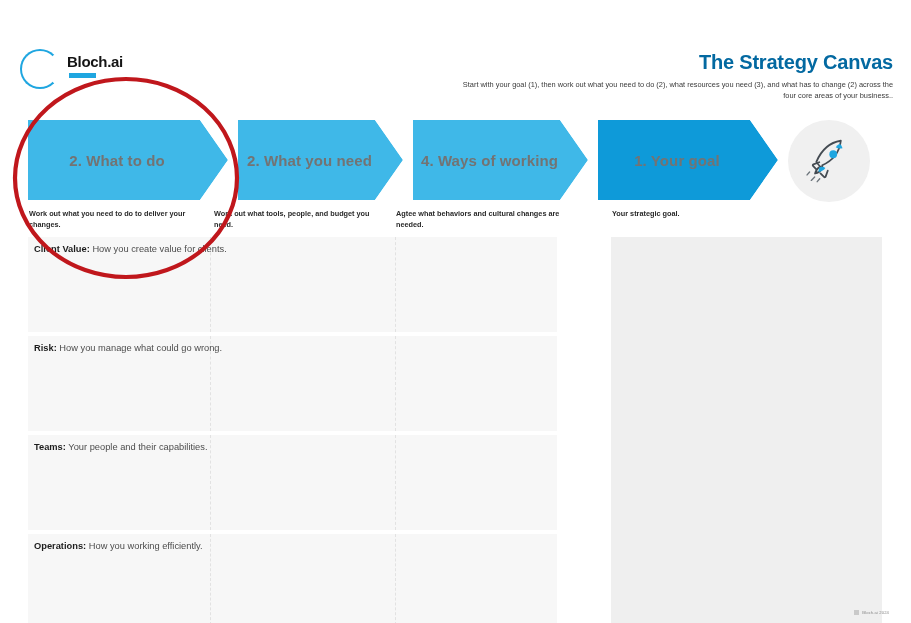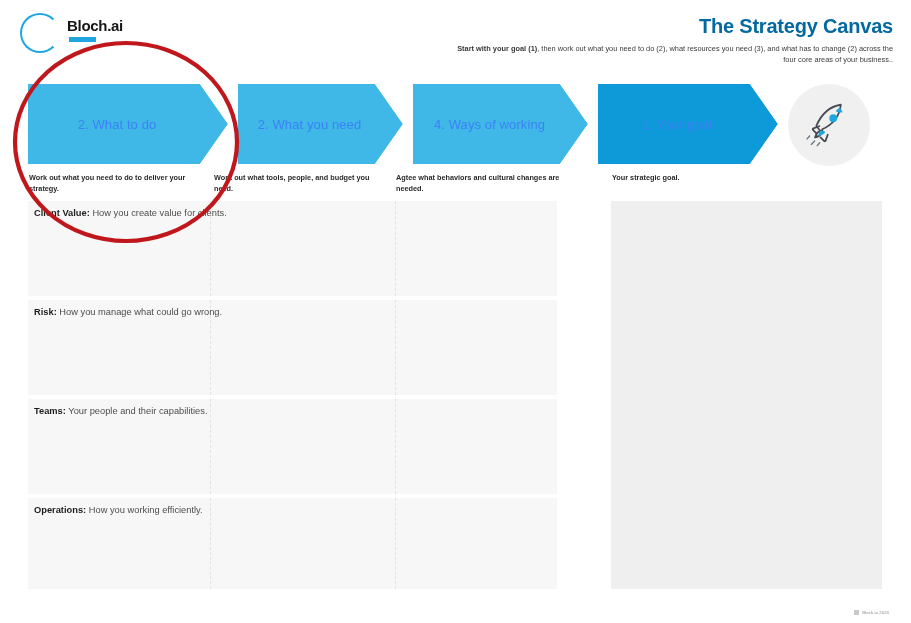--- a/index.html
+++ b/index.html
@@ -14,20 +14,21 @@
     overflow: hidden;
     font-family: "Liberation Sans", sans-serif;
     color: #222222;
   }
 
   
   #canvas {
     position: absolute;
     inset: 0;
     background: #ffffff;
+    margin-top: 36px;
   }
 
   
   .logo-wrap {
     position: absolute;
     left: 14px;
     top: 8px;
     width: 180px;
     height: 48px;
   }
@@ -74,21 +75,21 @@
     color: #0369a1;
     letter-spacing: -0.2px;
     line-height: 1.2;
   }
   .header-sub {
     margin-top: 6px;
     font-size: 7.4px;
     line-height: 1.45;
     color: #3a3a3a;
   }
-  .header-sub b { font-weight: bold; }
+  .header-sub b { font-weight: normal; }
 
   
   .chev-strip {
     position: absolute;
     left: 0;
     top: 84px;
     width: 911px;
     height: 80px;
   }
   .chev {
@@ -102,23 +103,23 @@
     clip-path: polygon(0 0, calc(100% - 28px) 0, 100% 50%, calc(100% - 28px) 100%, 0 100%);
   }
   .chev-inner {
     position: absolute;
     inset: 0;
     clip-path: polygon(0 0, calc(100% - 28px) 0, 100% 50%, calc(100% - 28px) 100%, 0 100%);
   }
   .chev-label {
     position: relative;
     z-index: 2;
-    color: #3b82f6;
-    font-weight: normal;
-    font-size: 13px;
+    color: #737373;
+    font-weight: bold;
+    font-size: 15px;
     letter-spacing: 0.1px;
     margin-right: 22px;
   }
 
   .chev-1 { left: 28px;  width: 200px; }
   .chev-2 { left: 238px; width: 165px; }
   .chev-3 { left: 413px; width: 175px; }
   .chev-4 { left: 598px; width: 180px; }
 
   
@@ -268,21 +269,21 @@
       <path d="M20.5 39.8c2.5-1.5 5-1.1 7.2 .4 -1.6 2.4-4.3 4.1-8.2 4.8 .1-2 .4-3.8 1-5.2z" fill="#1fa6e0"></path>
       <circle cx="37" cy="24" r="4.6" fill="#1fa6e0"></circle>
       <g stroke="#6d757c" stroke-width="1.6" stroke-linecap="round">
         <line x1="15" y1="51" x2="11" y2="55"></line>
         <line x1="21" y1="53" x2="18" y2="56.5"></line>
         <line x1="9" y1="45" x2="6" y2="48.5"></line>
       </g>
     </svg>
   </div>
 
-  <div class="caption cap-1">Work out what you need to do to deliver your strategy.</div>
+  <div class="caption cap-1">Work out what you need to do to deliver your changes.</div>
   <div class="caption cap-2">Work out what tools, people, and budget you need.</div>
   <div class="caption cap-3">Agtee what behaviors and cultural changes are needed.</div>
   <div class="caption cap-4">Your strategic goal.</div>
 
   <div class="row-block row-1">
     <div class="col-div d1"></div>
     <div class="col-div d2"></div>
     <div class="row-label"><b>Client Value:</b> <span>How you create value for clients.</span></div>
   </div>
 

